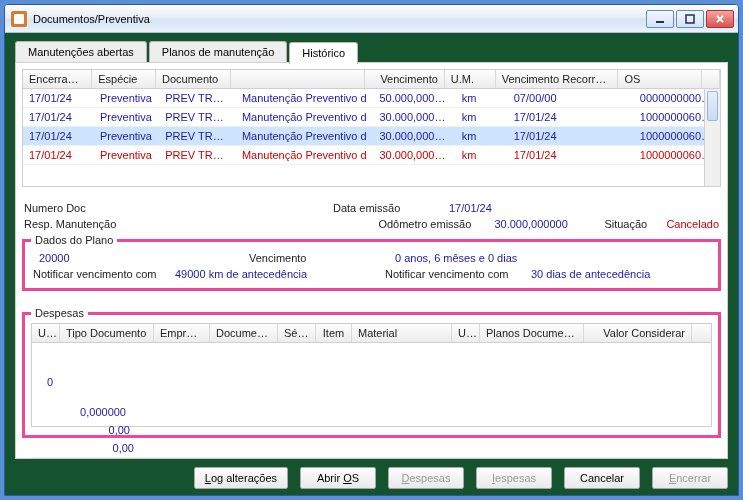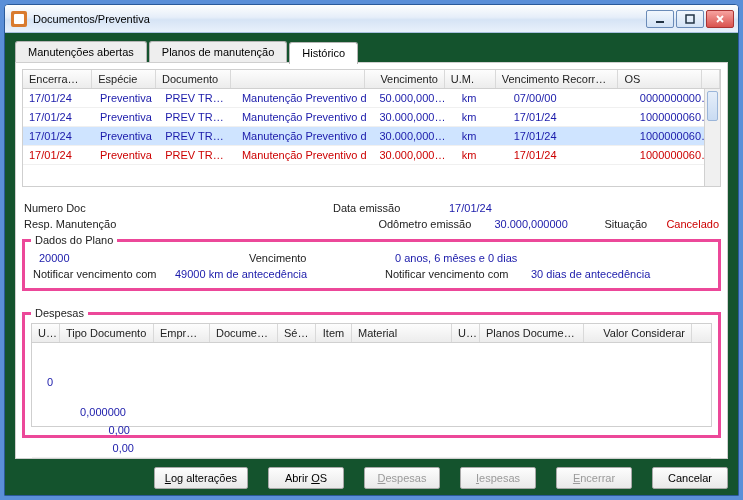--- a/index.html
+++ b/index.html
@@ -40,21 +40,21 @@
 .valred { color:#c00; margin-left:6px; }
 fieldset { border:3px solid #ec4899; margin:2px 0 14px 0; padding:4px 6px 6px 6px; }
 legend { padding:0 4px; color:#222; }
 
 .grid2 { border:1px solid #cfcfcf; height:104px; display:flex; flex-direction:column; position:relative; }
 .grid2 .ghead { display:flex; }
 .grid2 .gcell { border-right:1px solid #d9d9d9; }
 .grid2 .d1{width:28px}.d2{width:94px}.d3{width:56px}.d4{width:68px}.d5{width:38px}.d6{width:36px; text-align:center}.d7{width:100px}.d8{width:28px}.d9{width:100px; text-align:right}.d10{width:104px; text-align:right}.d11{width:108px; text-align:right}
 .grid2 .grow .gcell { border-right:none; }
 
-.buttons { display:flex; gap:20px; justify-content:flex-end; padding-top:8px; }
+.buttons { display:flex; gap:12px; justify-content:flex-end; padding-top:8px; }
 .btn { min-width:76px; padding:4px 10px; border:1px solid #a8a8a8; background: linear-gradient(#fdfdfd,#e9e9e9); border-radius:2px; text-align:center; cursor:pointer; }
 .btn.disabled { color:#9a9a9a; }
 .btn u { text-decoration:underline; }
 </style>
 </head>
 <body>
 
 <div class="window">
   <div class="titlebar">
     <div class="icon"></div>
@@ -212,18 +212,18 @@
         </div>
       </fieldset>
 
     </div>
 
     <div class="buttons">
       <div class="btn"><u>L</u><span>og alterações</span></div>
       <div class="btn"><span>Abrir </span><u>O</u><span>S</span></div>
       <div class="btn disabled"><u>D</u><span>espesas</span></div>
       <div class="btn disabled"><u>I</u><span>espesas</span></div>
+      <div class="btn">Cancelar</div>
       <div class="btn disabled"><u>E</u><span>ncerrar</span></div>
-      <div class="btn">Cancelar</div>
     </div>
 
   </div>
 </div>
 
 </body></html>

